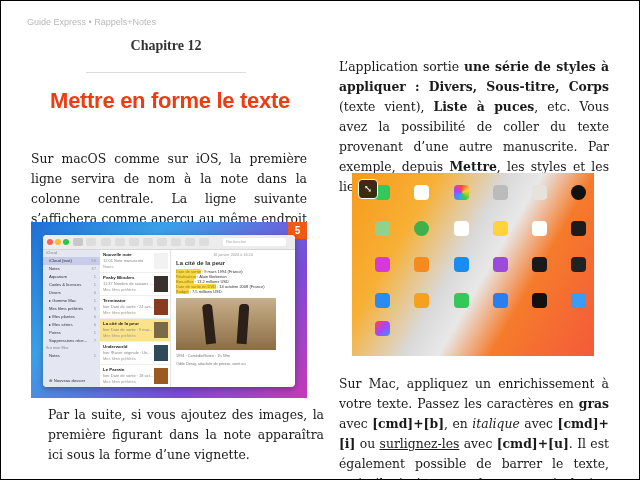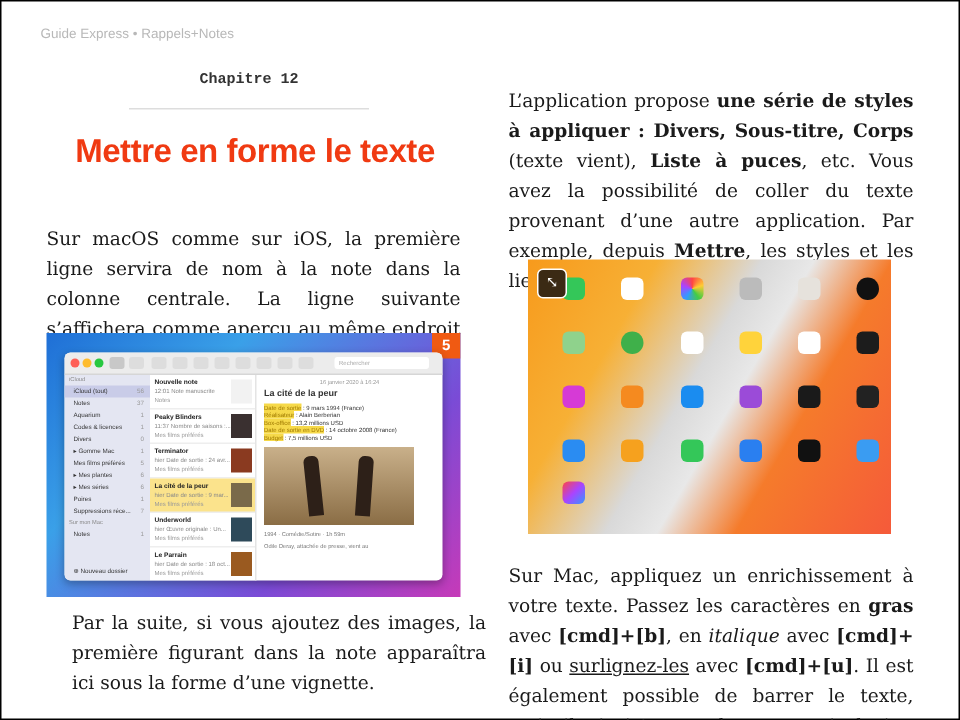--- a/index.html
+++ b/index.html
@@ -1,19 +1,19 @@
 <!DOCTYPE html>
 <html><head>
 <meta charset="utf-8">
 <style>
   html, body { margin:0; padding:0; }
   body { width:640px; height:480px; background:#fff; position:relative; overflow:hidden; font-family:"DejaVu Serif", serif; }
   .frame { position:absolute; left:0; top:0; width:638px; height:478px; border:1px solid #000; }
   .running-head { position:absolute; top:17px; left:0; width:588px; font-family:"Liberation Sans", sans-serif; font-size:9px; color:#b8b8b8;margin-left:27px; }
-  .chapter { position:absolute; top:48px; left:86px; width:160px; text-align:center; font-family:Liberation Mono, monospace; font-weight:bold; font-size:10px; color:#333; }
+  .chapter { position:absolute; top:38px; left:86px; width:160px; text-align:center; font-family:Liberation Serif, serif; font-weight:bold; font-size:14px; color:#333; }
   .chapter-rule { position:absolute; top:72px; left:86px; width:160px; height:1px; background:#ddd; }
   .title { position:absolute; top:88px; left:30px; width:280px; text-align:center; font-family:"Liberation Sans", sans-serif; font-weight:bold; font-size:22px; color:#f03a12; letter-spacing:-0.3px; }
   .para { position:absolute; font-size:12.4px; line-height:20px; color:#1a1a1a; text-align:justify; }
   .para b { font-weight:bold; }
   .p1 { left:31px; top:149px; width:276px; }
   .p2 { left:48px; top:405px; width:276px; }
   .p3 { left:339px; top:57px; width:270px; }
   .p4 { left:339px; top:374px; width:270px; }
   .u { text-decoration:underline; }
   
@@ -156,21 +156,21 @@
         <div class="dancer" style="left:62px;transform:rotate(4deg)"></div>
       </div>
       <div class="d-meta">1994 · Comédie/Sotire · 1h 59m</div>
       <div class="d-meta">Odile Deray, attachée de presse, vient au</div>
     </div>
   </div>
 </div>
 
 <div class="para p2">Par la suite, si vous ajoutez des images, la première figurant dans la note apparaîtra ici sous la forme d’une vignette.</div>
 
-<div class="para p3"><span>L’application propose </span><b>une série de styles à appliquer : Divers, Sous-titre, Corps</b><span> (texte vient), </span><b>Liste à puces</b><span>, etc. Vous avez la possibilité de coller du texte provenant d’une autre application. Par exemple, depuis </span><b>Mettre</b><span>, les styles et les liens sont conservés.</span></div>
+<div class="para p3"><span>L’application sortie </span><b>une série de styles à appliquer : Divers, Sous-titre, Corps</b><span> (texte vient), </span><b>Liste à puces</b><span>, etc. Vous avez la possibilité de coller du texte provenant d’une autre manuscrite. Par exemple, depuis </span><b>Mettre</b><span>, les styles et les liens sont conservés.</span></div>
 
 <div class="ipad">
   <div class="app" style="left:23px;top:12px;background:#34c759"></div>
   <div class="app" style="left:62px;top:12px;background:#fff"></div>
   <div class="app" style="left:102px;top:12px;background:conic-gradient(#f44,#fc3,#4c4,#39f,#a4f,#f44)"></div>
   <div class="app" style="left:141px;top:12px;background:#bbb"></div>
   <div class="app" style="left:180px;top:12px;background:#e6e2dc"></div>
   <div class="app" style="left:219px;top:12px;background:#111;border-radius:50%"></div>
   <div class="app" style="left:23px;top:48px;background:#8fd28c"></div>
   <div class="app" style="left:62px;top:48px;background:#3fb04a;border-radius:50%"></div>

